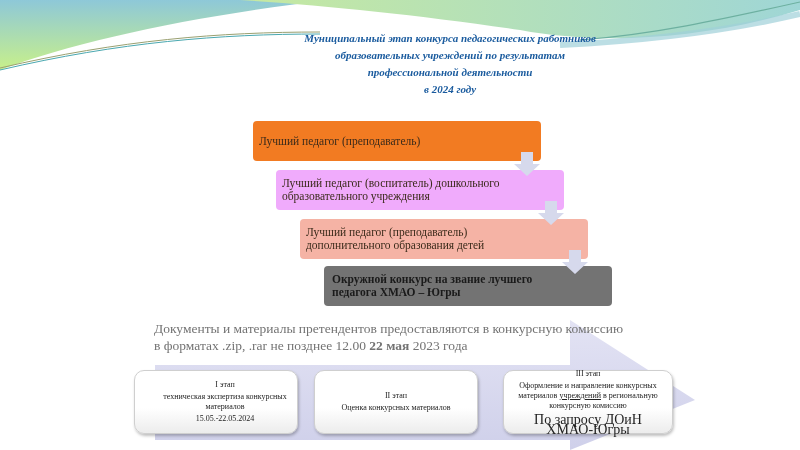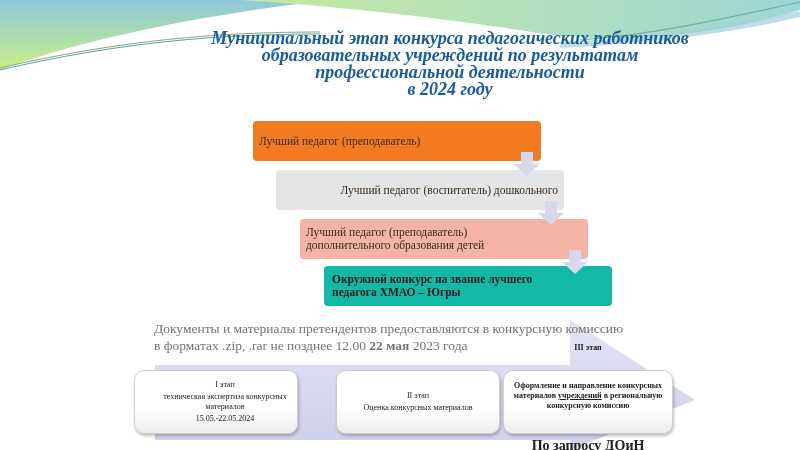--- a/index.html
+++ b/index.html
@@ -1,34 +1,34 @@
 <!DOCTYPE html>
 <html><head>
 <meta charset="utf-8">
 <style>
   html, body { margin:0; padding:0; }
   body { width:800px; height:450px; position:relative; overflow:hidden; background:#ffffff; font-family:"Liberation Serif", serif; }
   .bg { position:absolute; left:0; top:0; width:800px; height:110px; }
-  .title { position:absolute; left:200px; top:30px; width:500px; text-align:center; color:#1a5b9e; font-style:italic; font-weight:bold; font-size:18px; line-height:17px; font-family:"Liberation Serif", serif; }
+  .title { position:absolute; left:200px; top:30px; width:500px; text-align:center; color:#1a5b9e; font-style:italic; font-weight:bold; font-size:11px; line-height:17px; font-family:"Liberation Serif", serif; }
   .title div { white-space:nowrap; }
   .fbox { position:absolute; border-radius:4px; font-size:11.5px; line-height:13px; padding:5px 6px; box-sizing:border-box; display:flex; flex-direction:column; justify-content:center; color:#3a2a1a; }
   .fbox span { display:block; white-space:nowrap; }
   .b1 { left:253px; top:121px; width:288px; height:40px; background:#f27b22; }
-  .b2 { left:276px; top:170px; width:288px; height:40px; background:#e5e5e5;align-items:flex-end; }
+  .b2 { left:276px; top:170px; width:288px; height:40px; background:#f0abfc; }
   .b3 { left:300px; top:219px; width:288px; height:40px; background:#f5b3a5; }
-  .b4 { left:324px; top:266px; width:288px; height:40px; background:#14b8a6; font-weight:bold; color:#1a1a1a; padding-left:8px; }
+  .b4 { left:324px; top:266px; width:288px; height:40px; background:#737373; font-weight:bold; color:#1a1a1a; padding-left:8px; }
   .darrow { position:absolute; width:26px; height:24px; }
   .note { position:absolute; left:154px; top:320px; font-size:13.5px; line-height:17px; color:#737373; font-family:"Liberation Serif", serif; }
   .note div { white-space:nowrap; }
   .bigarrow { position:absolute; left:140px; top:320px; width:560px; height:130px; }
   .stage { position:absolute; top:370px; height:64px; background:linear-gradient(#ffffff 60%, #ececec); border:1px solid #cfcfcf; border-radius:10px; box-shadow:1px 2px 3px rgba(0,0,0,0.25); box-sizing:border-box; text-align:center; font-size:8px; line-height:10px; color:#222; display:flex; flex-direction:column; justify-content:center; padding:0 6px; }
   .stage div { margin:1px 0; }
   .s1 { left:134px; width:164px;padding-left:24px; }
-  .s2 { left:336px; width:164px; }
-  .s3 { left:503px; width:170px; font-weight:bold;gap:26px; }
+  .s2 { left:314px; width:164px; }
+  .s3 { left:503px; width:170px; font-weight:normal; }
   .s3 .big { font-size:14px; margin-top:3px; }
   u { text-decoration:underline; }
 </style>
 </head>
 <body>
 
 <svg class="bg" viewBox="0 0 800 110" preserveAspectRatio="none">
   <defs>
     <linearGradient id="g1" x1="0" y1="0" x2="0" y2="1">
       <stop offset="0" stop-color="#8ec8d8"></stop>
@@ -53,20 +53,21 @@
   <div>образовательных учреждений по результатам</div>
   <div>профессиональной деятельности</div>
   <div>в 2024 году</div>
 </div>
 
 <div class="fbox b1">
   <span>Лучший педагог (преподаватель)</span>
 </div>
 <div class="fbox b2">
   <span>Лучший педагог (воспитатель) дошкольного</span>
+  <span>образовательного учреждения</span>
 </div>
 <div class="fbox b3">
   <span>Лучший педагог (преподаватель)</span>
   <span>дополнительного образования детей</span>
 </div>
 <div class="fbox b4">
   <span>Окружной конкурс на звание лучшего</span>
   <span>педагога ХМАО – Югры</span>
 </div>
 

